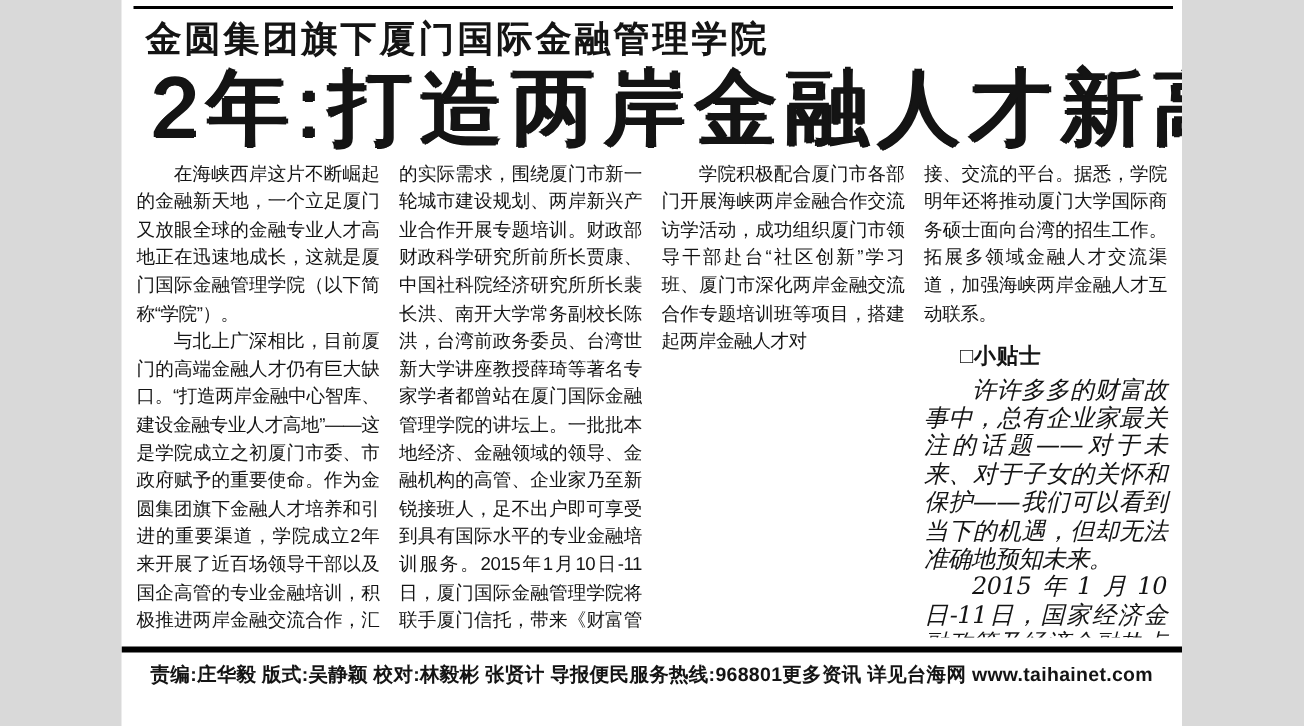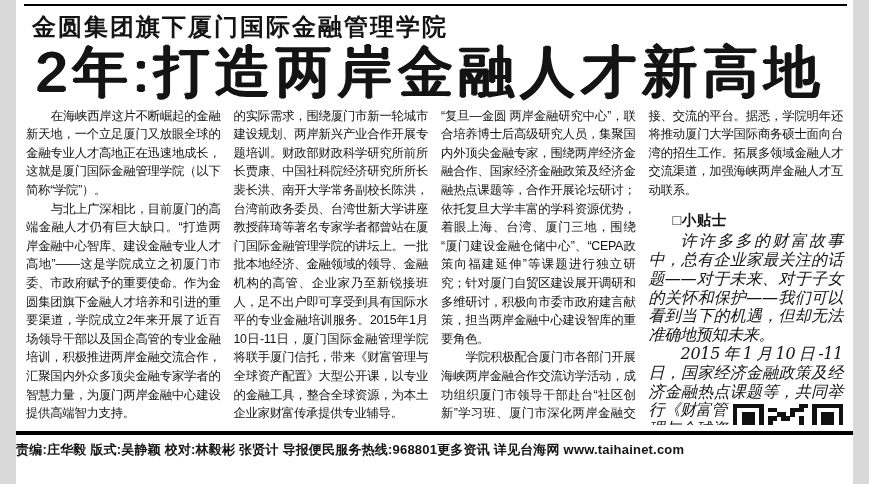--- a/index.html
+++ b/index.html
@@ -1,37 +1,37 @@
 <!DOCTYPE html>
 <html lang="zh"><head>
 <meta charset="utf-8">
 <style>
   html,body{margin:0;padding:0;background:#d9d9d9;}
   .page{
-    width:837px;height:484px;background:#ffffff;position:relative;overflow:hidden;
+    width:707px;height:484px;background:#ffffff;position:relative;overflow:hidden;
     color:#141414;font-family:"Liberation Sans",sans-serif;margin:0 auto;
   }
   .top-rule{position:absolute;left:8px;right:6px;top:4px;height:2px;background:#000;}
   .kicker{padding:13px 0 0 16px;font-size:24px;font-weight:bold;letter-spacing:2px;line-height:1.15;}
   .headline{
     margin:2px 4px 0 20px;font-size:56px;font-weight:normal;letter-spacing:5px;line-height:1.02;
     white-space:nowrap;
     text-shadow:1.4px 0 0 currentColor,-1.4px 0 0 currentColor,0 1.1px 0 currentColor,0 -1.1px 0 currentColor;
   }
   .columns{display:flex;gap:13px;margin-top:7px;padding:0 10px;height:318px;overflow:hidden;}
   .col{flex:1 1 0;font-size:12.4px;line-height:18.6px;letter-spacing:-0.3px;text-align:justify;}
   .col p{margin:0;}
   .col p.indent{text-indent:2em;}
   .subhead{font-size:16.5px;font-weight:bold;text-align:center;margin:8px 0 6px;letter-spacing:1px;}
   .tip-label{font-weight:bold;font-size:14.5px;margin:11px 0 3px;letter-spacing:0.5px;padding-left:24px;}
   .tip{font-family:"DejaVu Serif",serif;font-style:italic;font-size:16px;line-height:18.8px;}
   .qr{float:right;width:110px;height:104px;margin:3px 0 2px 6px;}
   .qr svg{display:block;width:110px;height:104px;shape-rendering:crispEdges;}
   .bottom-rule{position:absolute;left:0;right:0;top:431px;height:4px;background:#000;}
-  .footer{position:absolute;top:441px;left:0;right:0;font-size:13px;font-weight:bold;letter-spacing:0.2px;}
+  .footer{position:absolute;top:441px;left:0;right:0;text-align:center;font-size:13px;font-weight:bold;letter-spacing:0.2px;}
 </style>
 </head>
 <body>
 
 <div class="page">
   <div class="top-rule"></div>
 
   <div class="kicker">金圆集团旗下厦门国际金融管理学院</div>
   <h1 class="headline">2年:打造两岸金融人才新高地</h1>
 
@@ -41,21 +41,20 @@
       <p class="indent">与北上广深相比，目前厦门的高端金融人才仍有巨大缺口。“打造两岸金融中心智库、建设金融专业人才高地”——这是学院成立之初厦门市委、市政府赋予的重要使命。作为金圆集团旗下金融人才培养和引进的重要渠道，学院成立2年来开展了近百场领导干部以及国企高管的专业金融培训，积极推进两岸金融交流合作，汇聚国内外众多顶尖金融专家学者的智慧力量，为厦门两岸金融中心建设提供高端智力支持。</p>
 
     </div>
 
     <div class="col">
       <p>的实际需求，围绕厦门市新一轮城市建设规划、两岸新兴产业合作开展专题培训。财政部财政科学研究所前所长贾康、中国社科院经济研究所所长裴长洪、南开大学常务副校长陈洪，台湾前政务委员、台湾世新大学讲座教授薛琦等著名专家学者都曾站在厦门国际金融管理学院的讲坛上。一批批本地经济、金融领域的领导、金融机构的高管、企业家乃至新锐接班人，足不出户即可享受到具有国际水平的专业金融培训服务。2015年1月10日-11日，厦门国际金融管理学院将联手厦门信托，带来《财富管理与全球资产配置》大型公开课，以专业的金融工具，整合全球资源，为本土企业家财富传承提供专业辅导。</p>
 
     </div>
 
     <div class="col">
-      <p>“复旦—金圆 两岸金融研究中心”，联合培养博士后高级研究人员，集聚国内外顶尖金融专家，围绕两岸经济金融合作、国家经济金融政策及经济金融热点课题等，合作开展论坛研讨；依托复旦大学丰富的学科资源优势，着眼上海、台湾、厦门三地，围绕“厦门建设金融仓储中心”、“CEPA政策向福建延伸”等课题进行独立研究；针对厦门自贸区建设展开调研和多维研讨，积极向市委市政府建言献策，担当两岸金融中心建设智库的重要角色。</p>
       <p class="indent">学院积极配合厦门市各部门开展海峡两岸金融合作交流访学活动，成功组织厦门市领导干部赴台“社区创新”学习班、厦门市深化两岸金融交流合作专题培训班等项目，搭建起两岸金融人才对</p>
     </div>
 
     <div class="col">
       <p>接、交流的平台。据悉，学院明年还将推动厦门大学国际商务硕士面向台湾的招生工作。拓展多领域金融人才交流渠道，加强海峡两岸金融人才互动联系。</p>
       <div class="tip-label">□小贴士</div>
       <p class="tip indent">许许多多的财富故事中，总有企业家最关注的话题——对于未来、对于子女的关怀和保护——我们可以看到当下的机遇，但却无法准确地预知未来。</p>
       <p class="tip indent"><span>2015年1月10日-11日，国家经济金融政策及经济金融热点课题等，共同</span><span class="qr">
             <svg xmlns="http://www.w3.org/2000/svg" preserveAspectRatio="none" viewBox="0 0 25 25" fill="#111111">
               <rect x="15" y="0" width="1.04" height="1.04"></rect>

